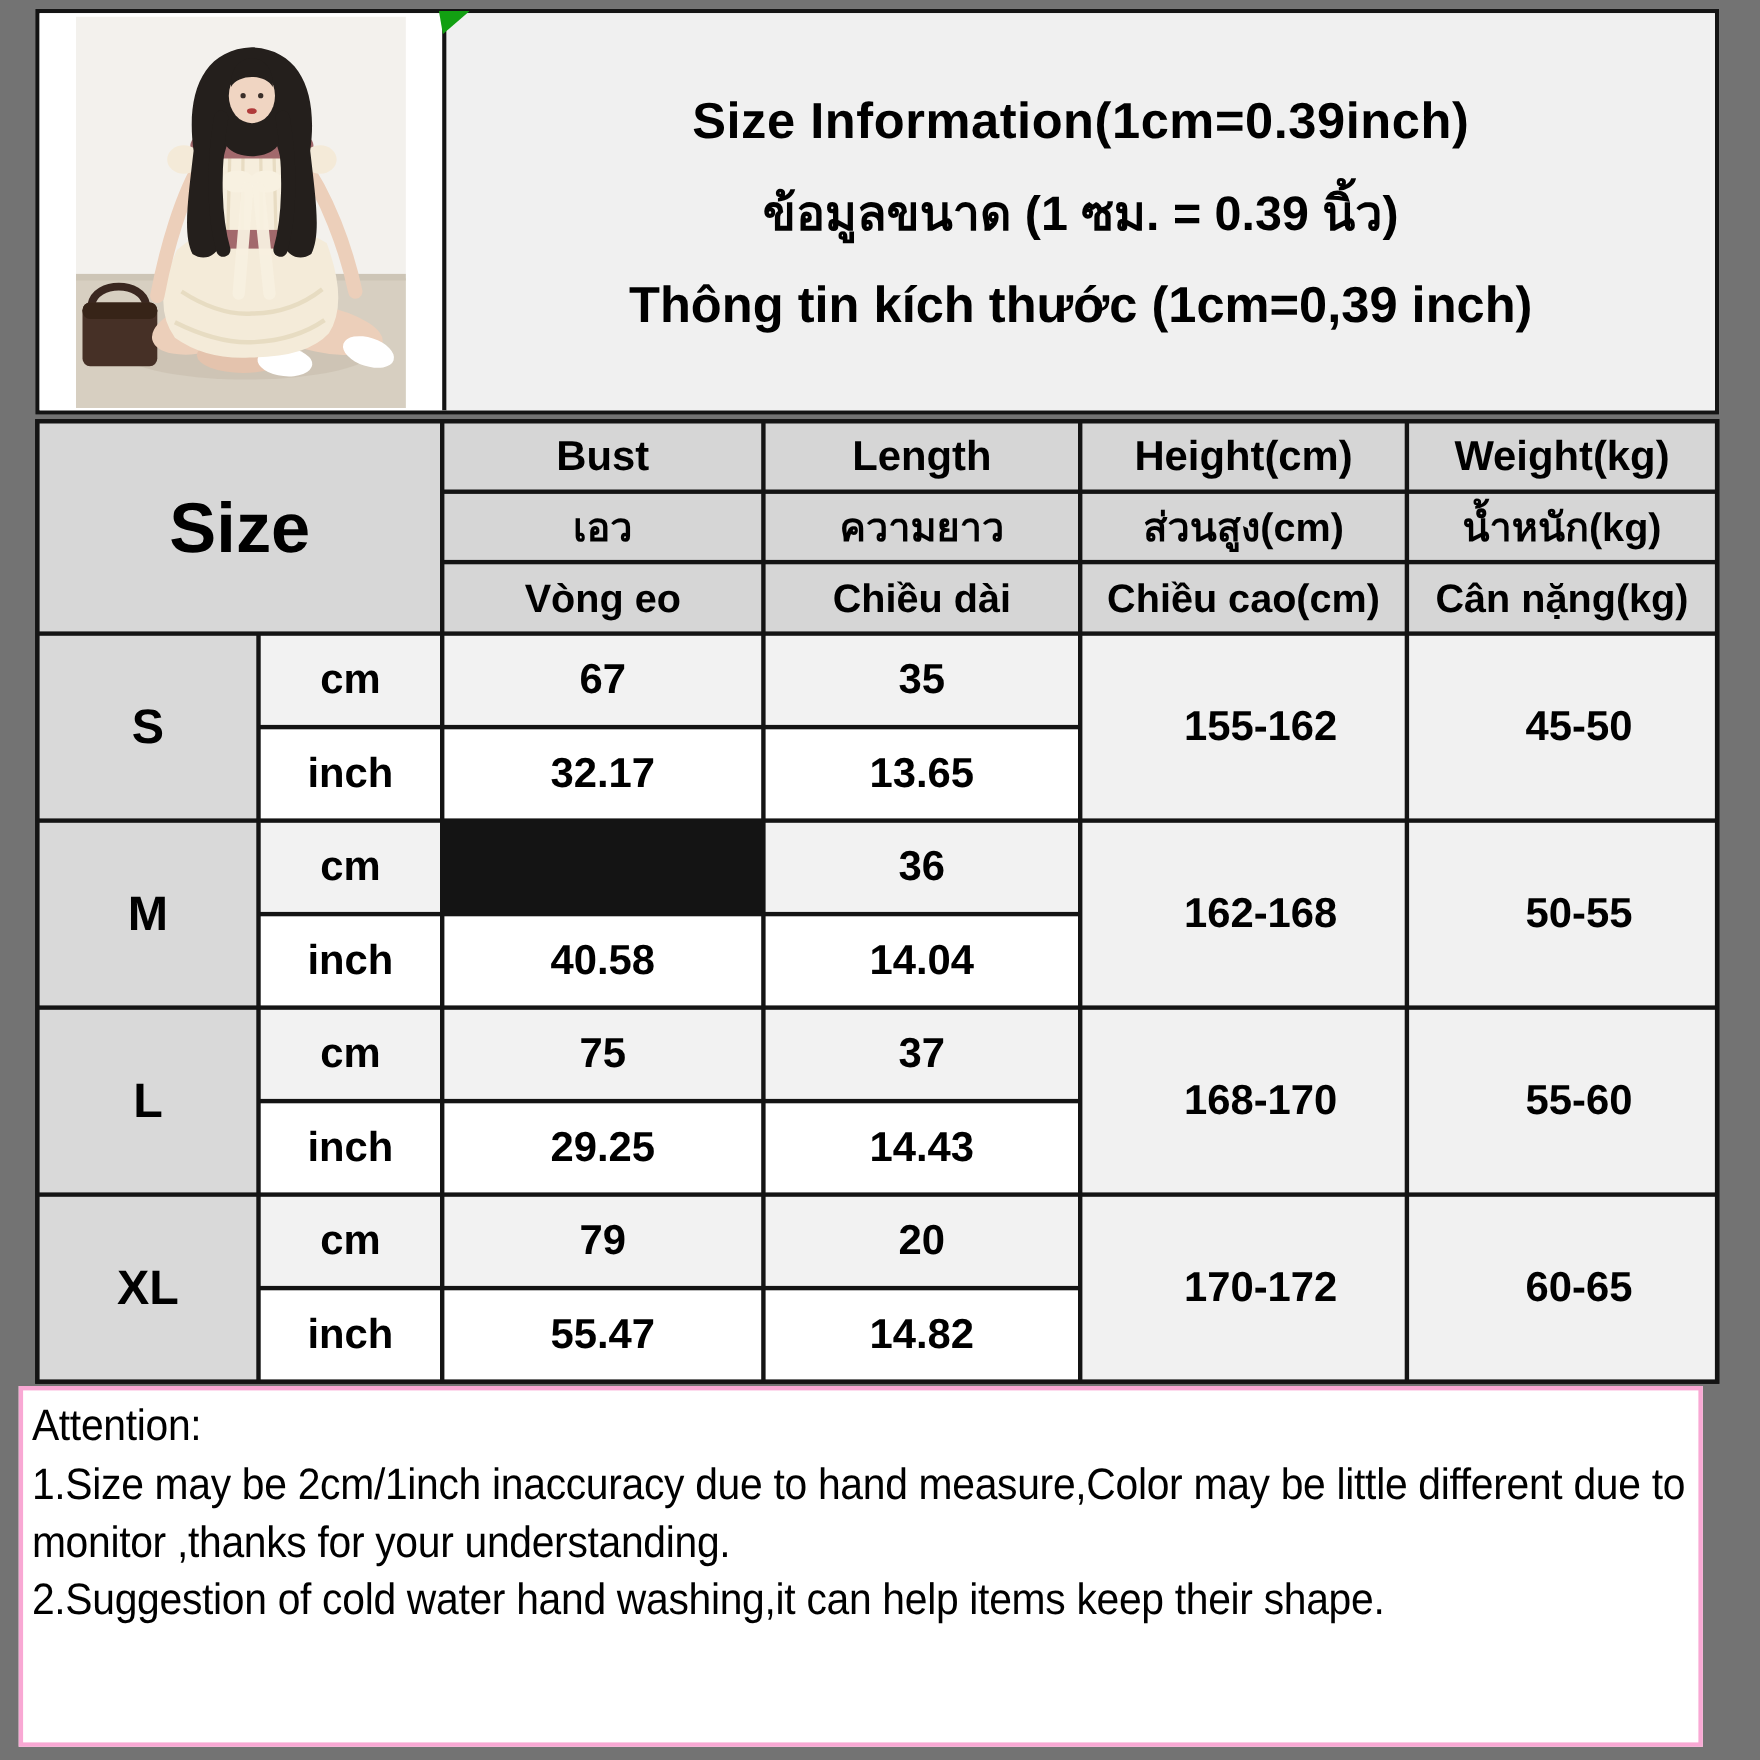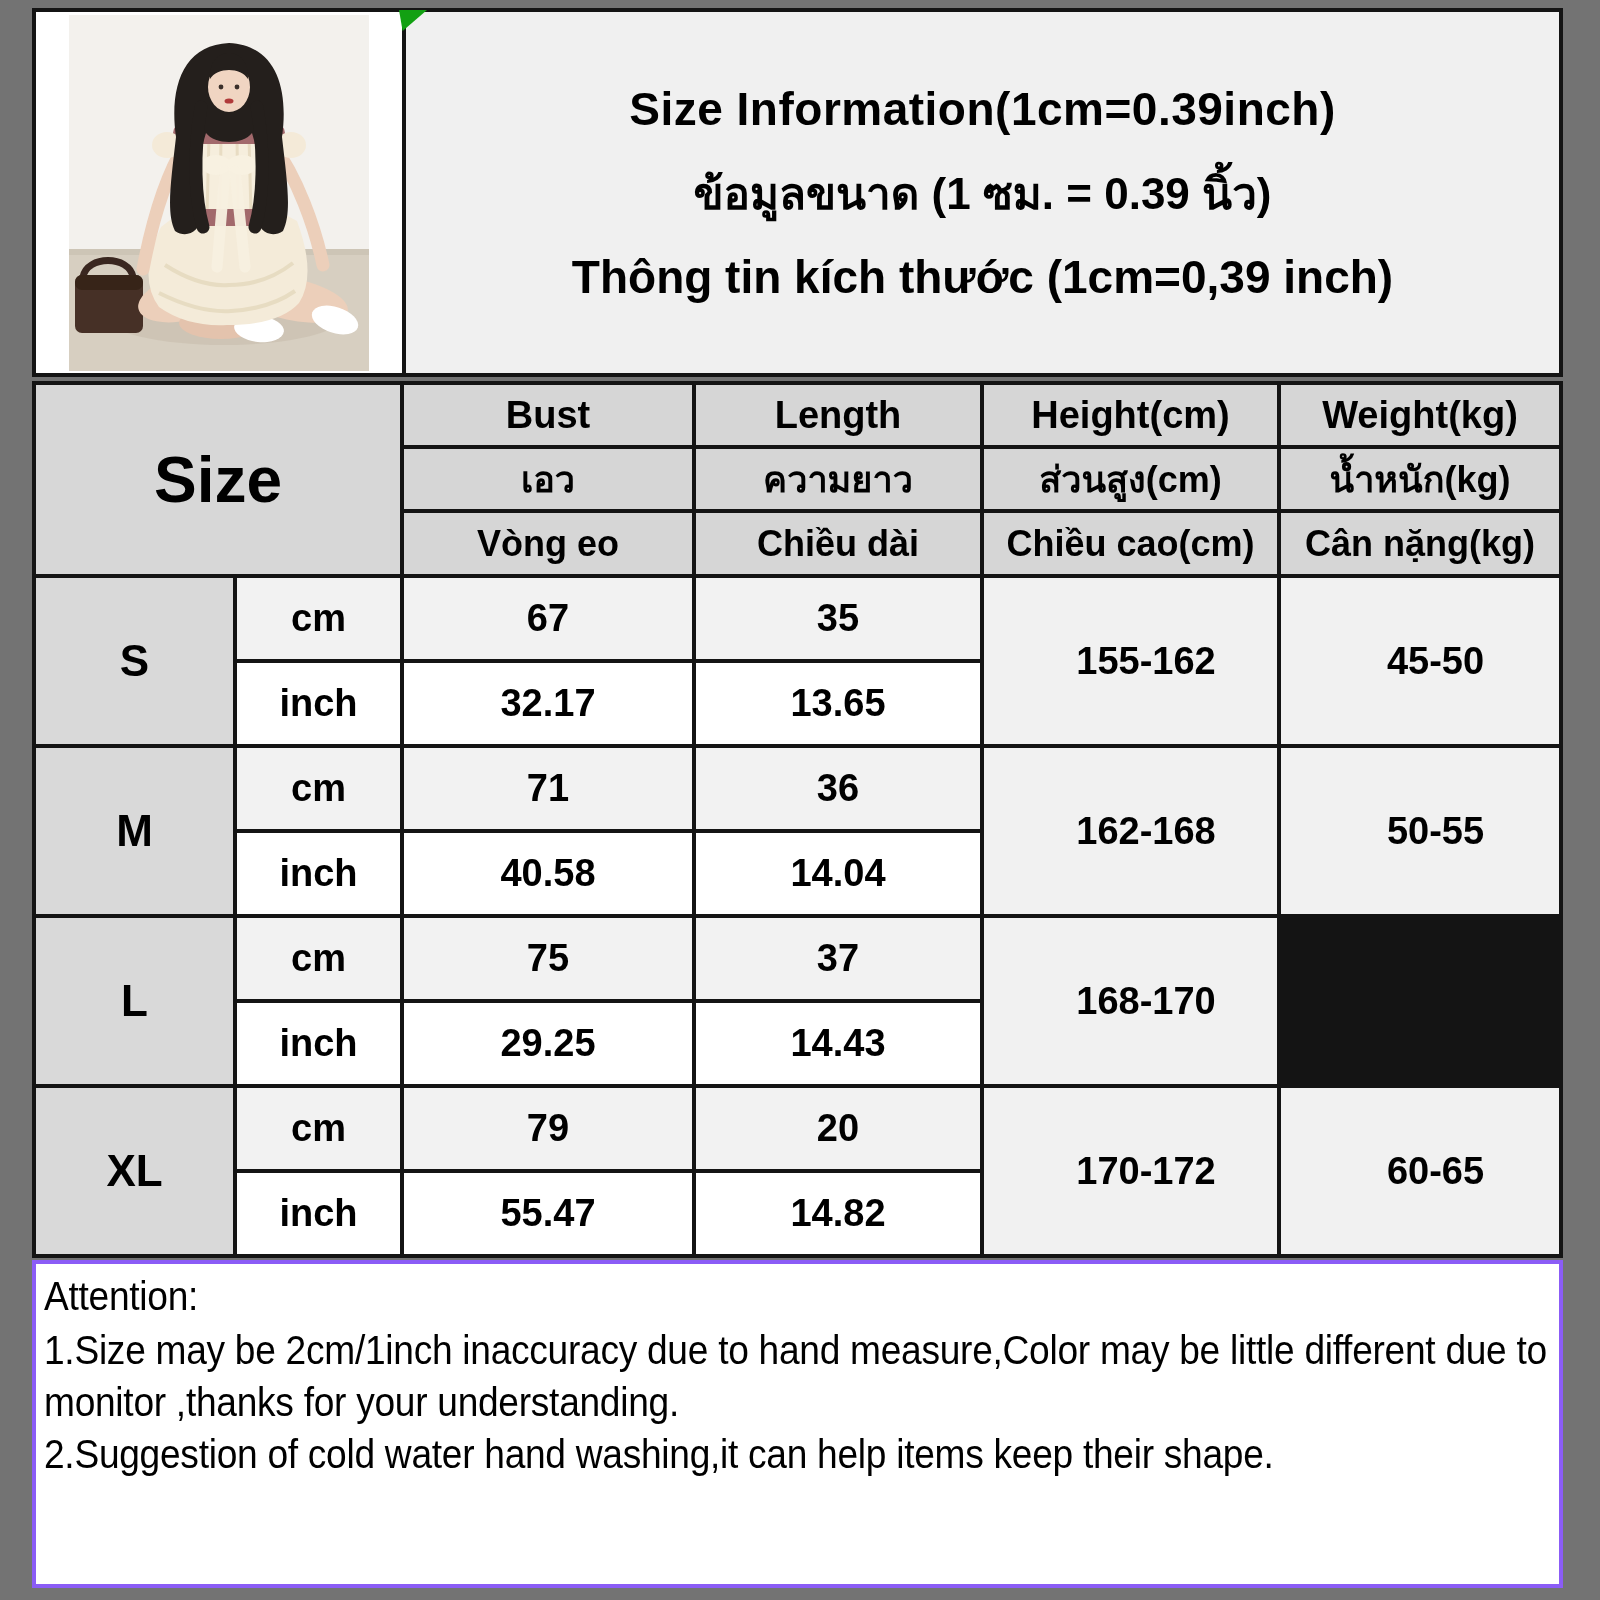--- a/index.html
+++ b/index.html
@@ -43,22 +43,22 @@
   .size-head{background:#d7d7d7;font-size:64px;}
   .hc{background:#d6d6d6;font-size:38px;}
   .hc-th{font-size:36px;}
   .hc-vi{font-size:36px;}
   .lbl{background:#d9d9d9;font-size:44px;}
   .cm{background:#f2f2f2;font-size:38px;}
   .in{background:#ffffff;font-size:38px;}
   .merged{background:#f1f1f1;font-size:38px;padding-left:31px;}
   
   .attention{
-    position:absolute;left:32px;top:1260px;width:1531px;height:328px;
-    border:4px solid #8b5cf6;box-sizing:border-box;background:#fff;
+    position:absolute;left:17px;top:1260px;width:1531px;height:328px;
+    border:4px solid #f9a8d4;box-sizing:border-box;background:#fff;
     padding:6px 0 0 8px;overflow:hidden;
   }
   .attn-wrap{
     width:1630px;transform:scaleX(0.928);transform-origin:0 0;
     font-size:40px;line-height:52px;font-weight:400;letter-spacing:-0.3px;
   }
   .attn-h{margin:0 0 2px 0;}
   .attn-p{margin:0;}
 </style>
 </head>
@@ -143,36 +143,36 @@
     <div class="cell cm" style="grid-column:3;grid-row:4">67</div>
     <div class="cell cm" style="grid-column:4;grid-row:4">35</div>
     <div class="cell in" style="grid-column:2;grid-row:5">inch</div>
     <div class="cell in" style="grid-column:3;grid-row:5">32.17</div>
     <div class="cell in" style="grid-column:4;grid-row:5">13.65</div>
     <div class="cell merged" style="grid-column:5;grid-row:4/6">155-162</div>
     <div class="cell merged" style="grid-column:6;grid-row:4/6">45-50</div>
 
     <div class="cell lbl" style="grid-column:1;grid-row:6/8">M</div>
     <div class="cell cm" style="grid-column:2;grid-row:6">cm</div>
-    <div class="cell cm" style="grid-column:3;grid-row:6">71</div>
     <div class="cell cm" style="grid-column:4;grid-row:6">36</div>
     <div class="cell in" style="grid-column:2;grid-row:7">inch</div>
     <div class="cell in" style="grid-column:3;grid-row:7">40.58</div>
     <div class="cell in" style="grid-column:4;grid-row:7">14.04</div>
     <div class="cell merged" style="grid-column:5;grid-row:6/8">162-168</div>
     <div class="cell merged" style="grid-column:6;grid-row:6/8">50-55</div>
 
     <div class="cell lbl" style="grid-column:1;grid-row:8/10">L</div>
     <div class="cell cm" style="grid-column:2;grid-row:8">cm</div>
     <div class="cell cm" style="grid-column:3;grid-row:8">75</div>
     <div class="cell cm" style="grid-column:4;grid-row:8">37</div>
     <div class="cell in" style="grid-column:2;grid-row:9">inch</div>
     <div class="cell in" style="grid-column:3;grid-row:9">29.25</div>
     <div class="cell in" style="grid-column:4;grid-row:9">14.43</div>
     <div class="cell merged" style="grid-column:5;grid-row:8/10">168-170</div>
+    <div class="cell merged" style="grid-column:6;grid-row:8/10">55-60</div>
 
     <div class="cell lbl" style="grid-column:1;grid-row:10/12">XL</div>
     <div class="cell cm" style="grid-column:2;grid-row:10">cm</div>
     <div class="cell cm" style="grid-column:3;grid-row:10">79</div>
     <div class="cell cm" style="grid-column:4;grid-row:10">20</div>
     <div class="cell in" style="grid-column:2;grid-row:11">inch</div>
     <div class="cell in" style="grid-column:3;grid-row:11">55.47</div>
     <div class="cell in" style="grid-column:4;grid-row:11">14.82</div>
     <div class="cell merged" style="grid-column:5;grid-row:10/12">170-172</div>
     <div class="cell merged" style="grid-column:6;grid-row:10/12">60-65</div>

